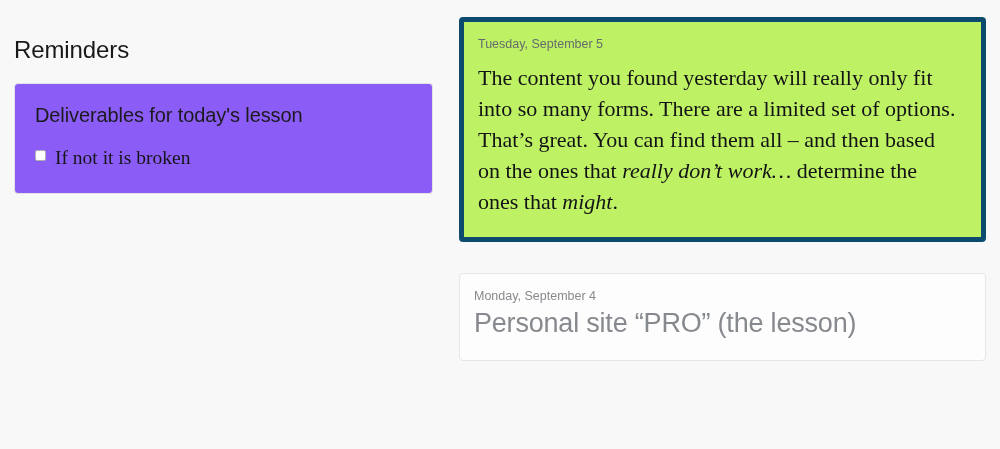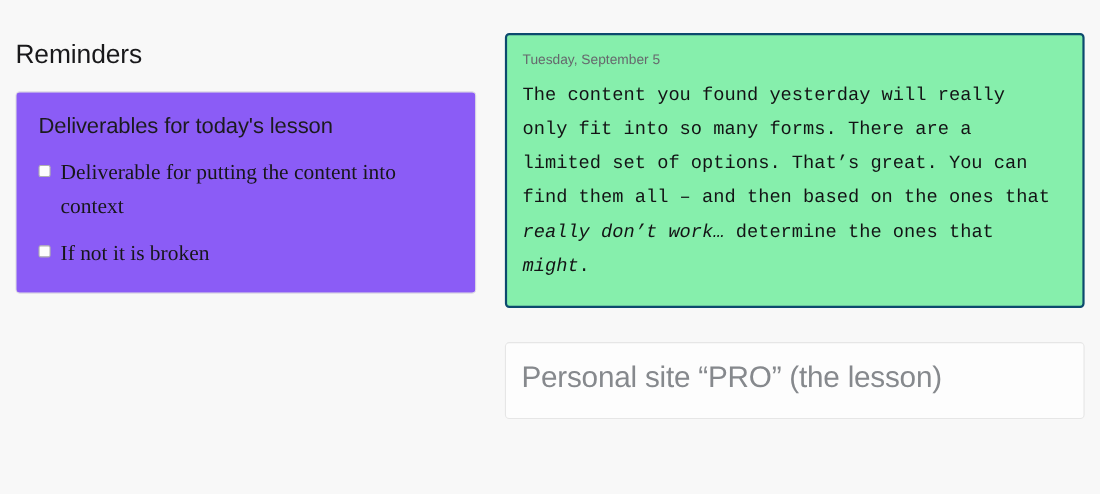--- a/index.html
+++ b/index.html
@@ -98,23 +98,23 @@
   }
 
   
   .lesson-card {
     border-radius: 4px;
     padding: 14px 20px 20px 14px;
     box-sizing: border-box;
     width: 527px;
   }
   .lesson-card.highlighted {
-    background: #86efac;
-    border: 2px solid #0c4a6e;
-    margin-top: 30px;
+    background: #bef264;
+    border: 5px solid #0c4a6e;
+    margin-top: 17px;
   }
   .lesson-card.muted {
     background: #fdfdfd;
     border: 1px solid #e6e6e6;
     margin-top: 31px;
   }
   .lesson-date {
     font-family: "Liberation Sans", sans-serif;
     font-size: 12.5px;
     line-height: 16px;
@@ -130,22 +130,22 @@
     font-weight: 300;
     line-height: 34px;
     color: #18181a;
     margin: 0;
     letter-spacing: -0.2px;
   }
   .lesson-card.muted .lesson-title {
     color: #86898d;
   }
   .lesson-body {
-    font-family: Liberation Mono, monospace;
-    font-size: 17px;
+    font-family: Liberation Serif, serif;
+    font-size: 22px;
     line-height: 31px;
     color: #131315;
     margin: 10px 0 0 0;
   }
   .lesson-body em {
     font-style: italic;
   }
 </style>
 </head>
 <body>
@@ -153,36 +153,33 @@
 <div class="page">
 
   <div class="col-reminders">
     <h2 class="section-heading">Reminders</h2>
 
     <div class="reminder-card">
       <div class="reminder-card-title">Deliverables for today's lesson</div>
       <ul class="todo-list" id="todo-list">
           <li class="todo-item">
             <span class="todo-checkbox"></span>
-            <span class="todo-label">Deliverable for putting the content into context</span>
-          </li>
-          <li class="todo-item">
-            <span class="todo-checkbox"></span>
             <span class="todo-label">If not it is broken</span>
           </li>
         </ul>
     </div>
   </div>
 
   <div class="col-lessons">
 
     <div id="lesson-cards">
         <div class="lesson-card highlighted">
           <div class="lesson-date">Tuesday, September 5</div>
           <p class="lesson-body"><span>The content you found yesterday will really only fit into so many forms. There are a limited set of options. That’s great. You can find them all – and then based on the ones that </span><em>really don’t work…</em><span> determine the ones that </span><em>might</em><span>.</span></p>
         </div>
         <div class="lesson-card muted">
+          <div class="lesson-date">Monday, September 4</div>
           <div class="lesson-title">Personal site “PRO” (the lesson)</div>
         </div>
       </div>
   </div>
 
 </div>
 
 </body></html>

